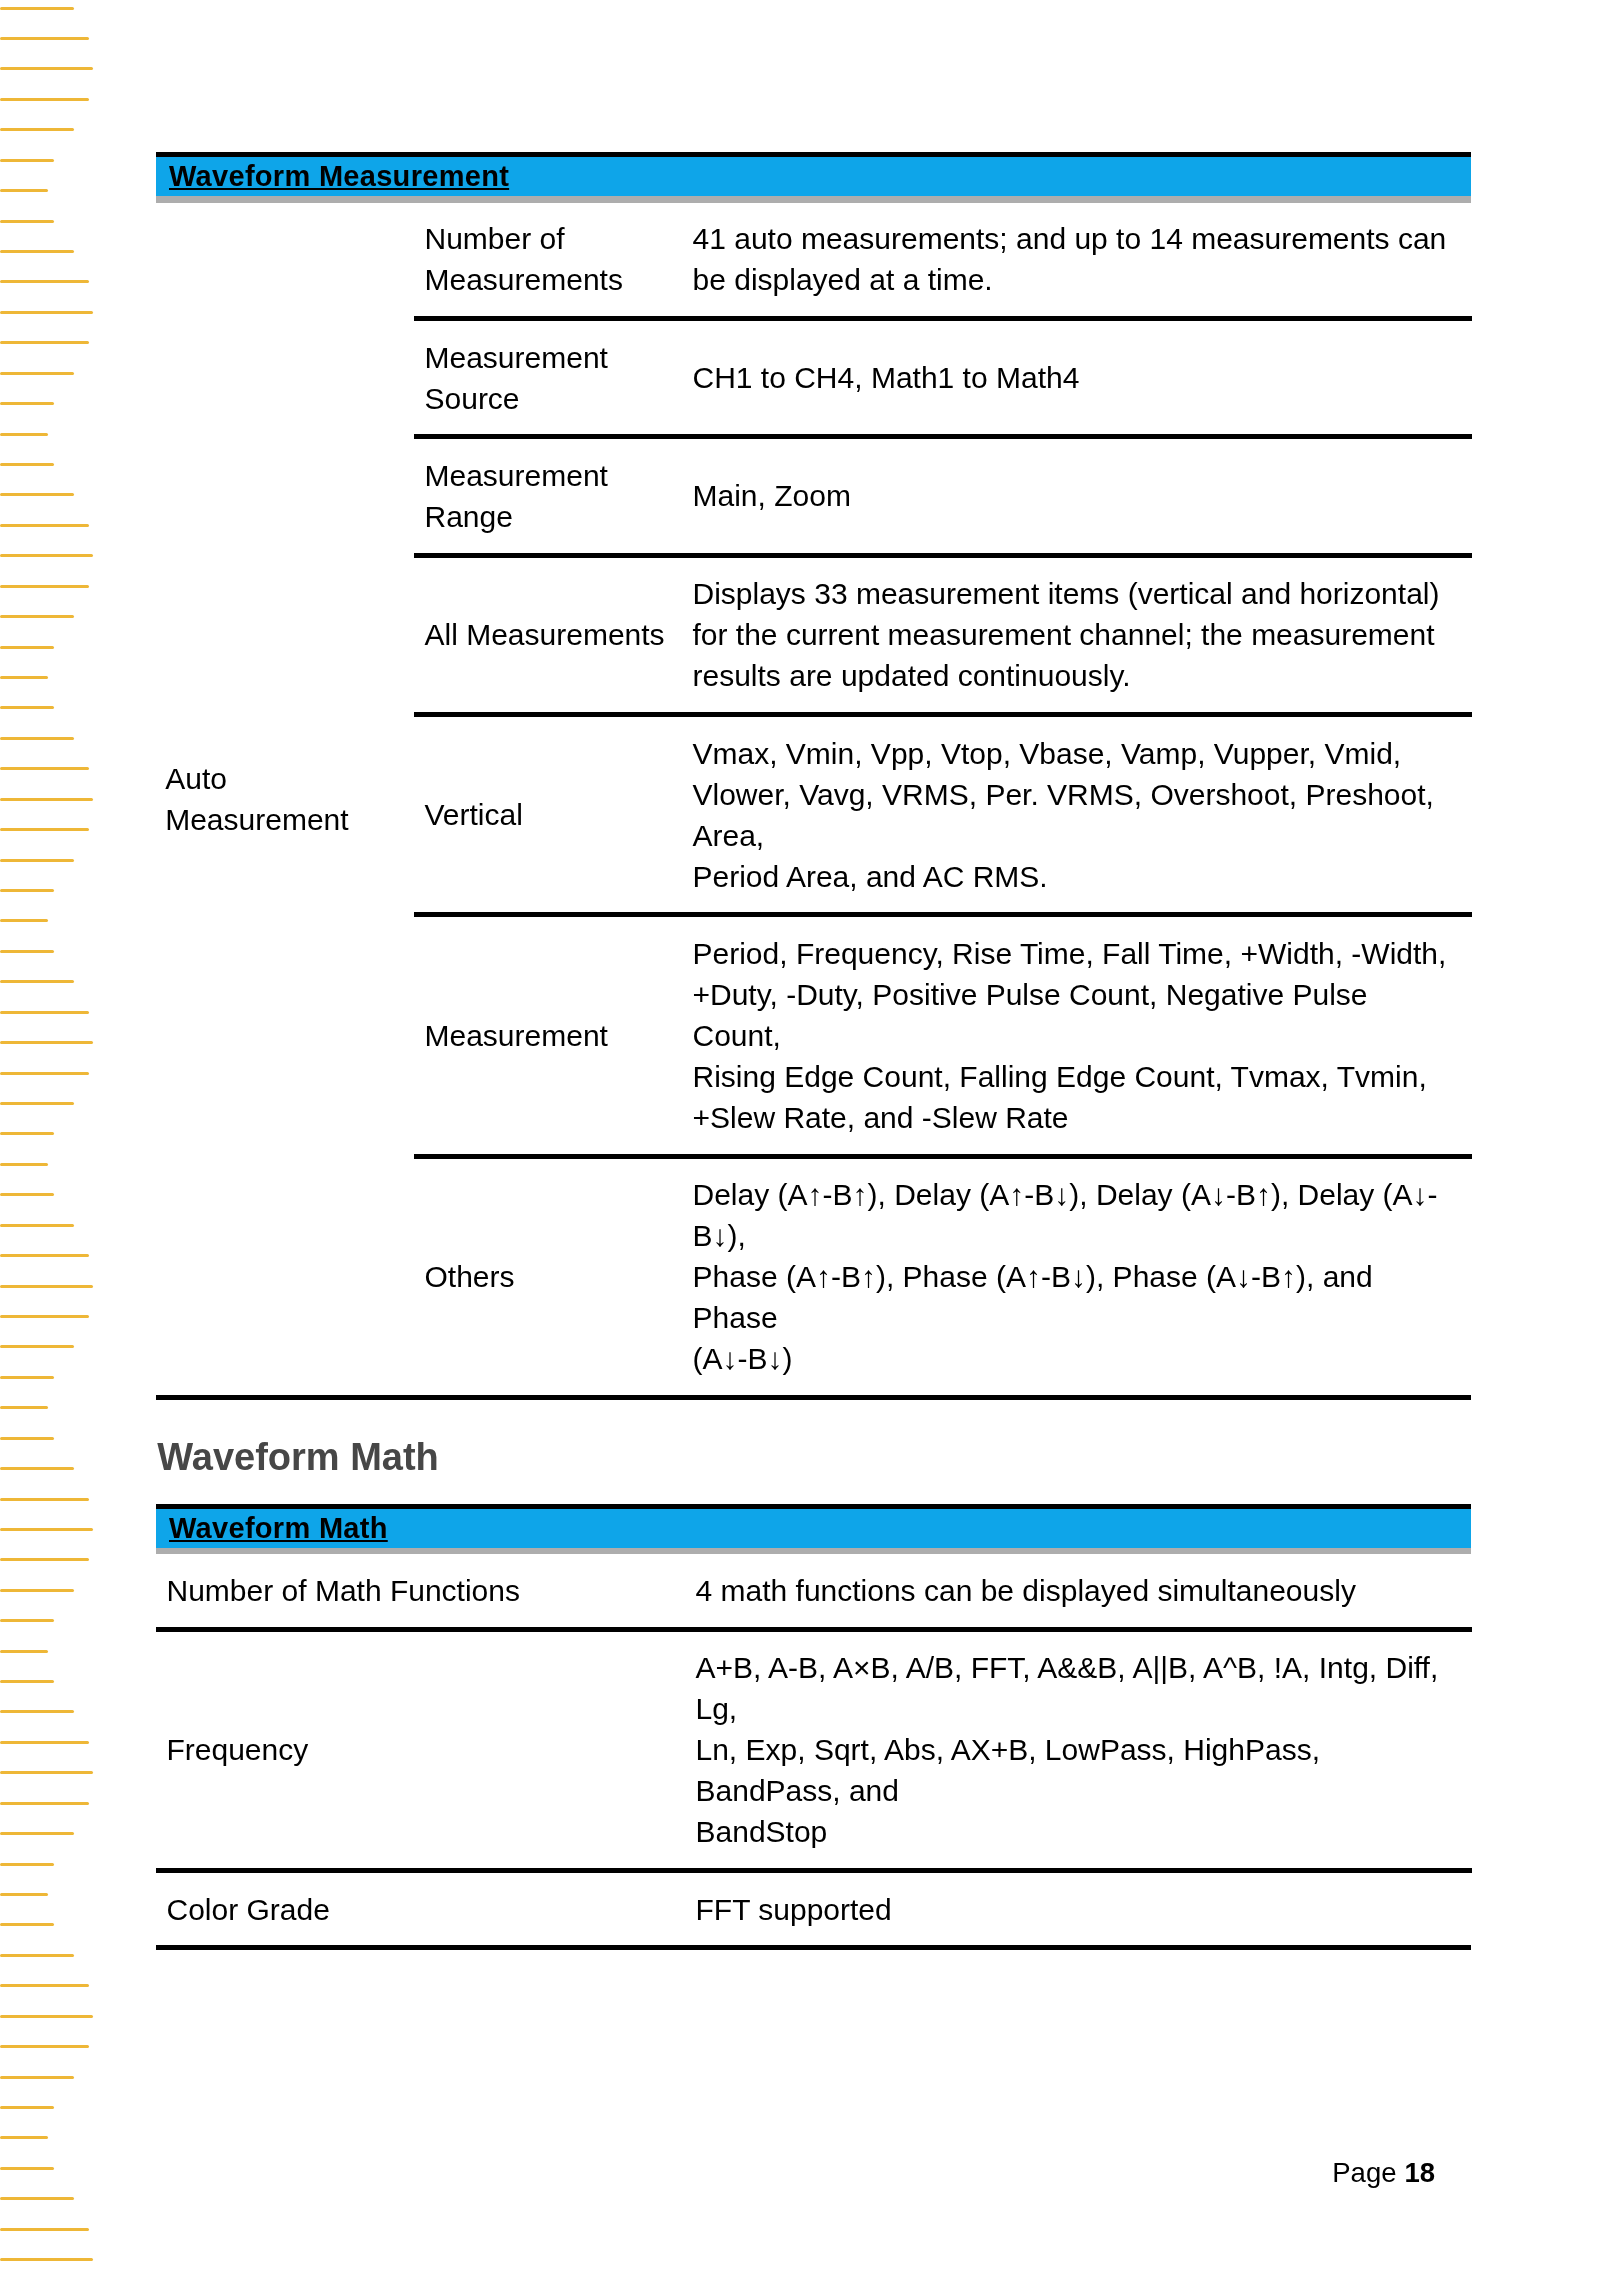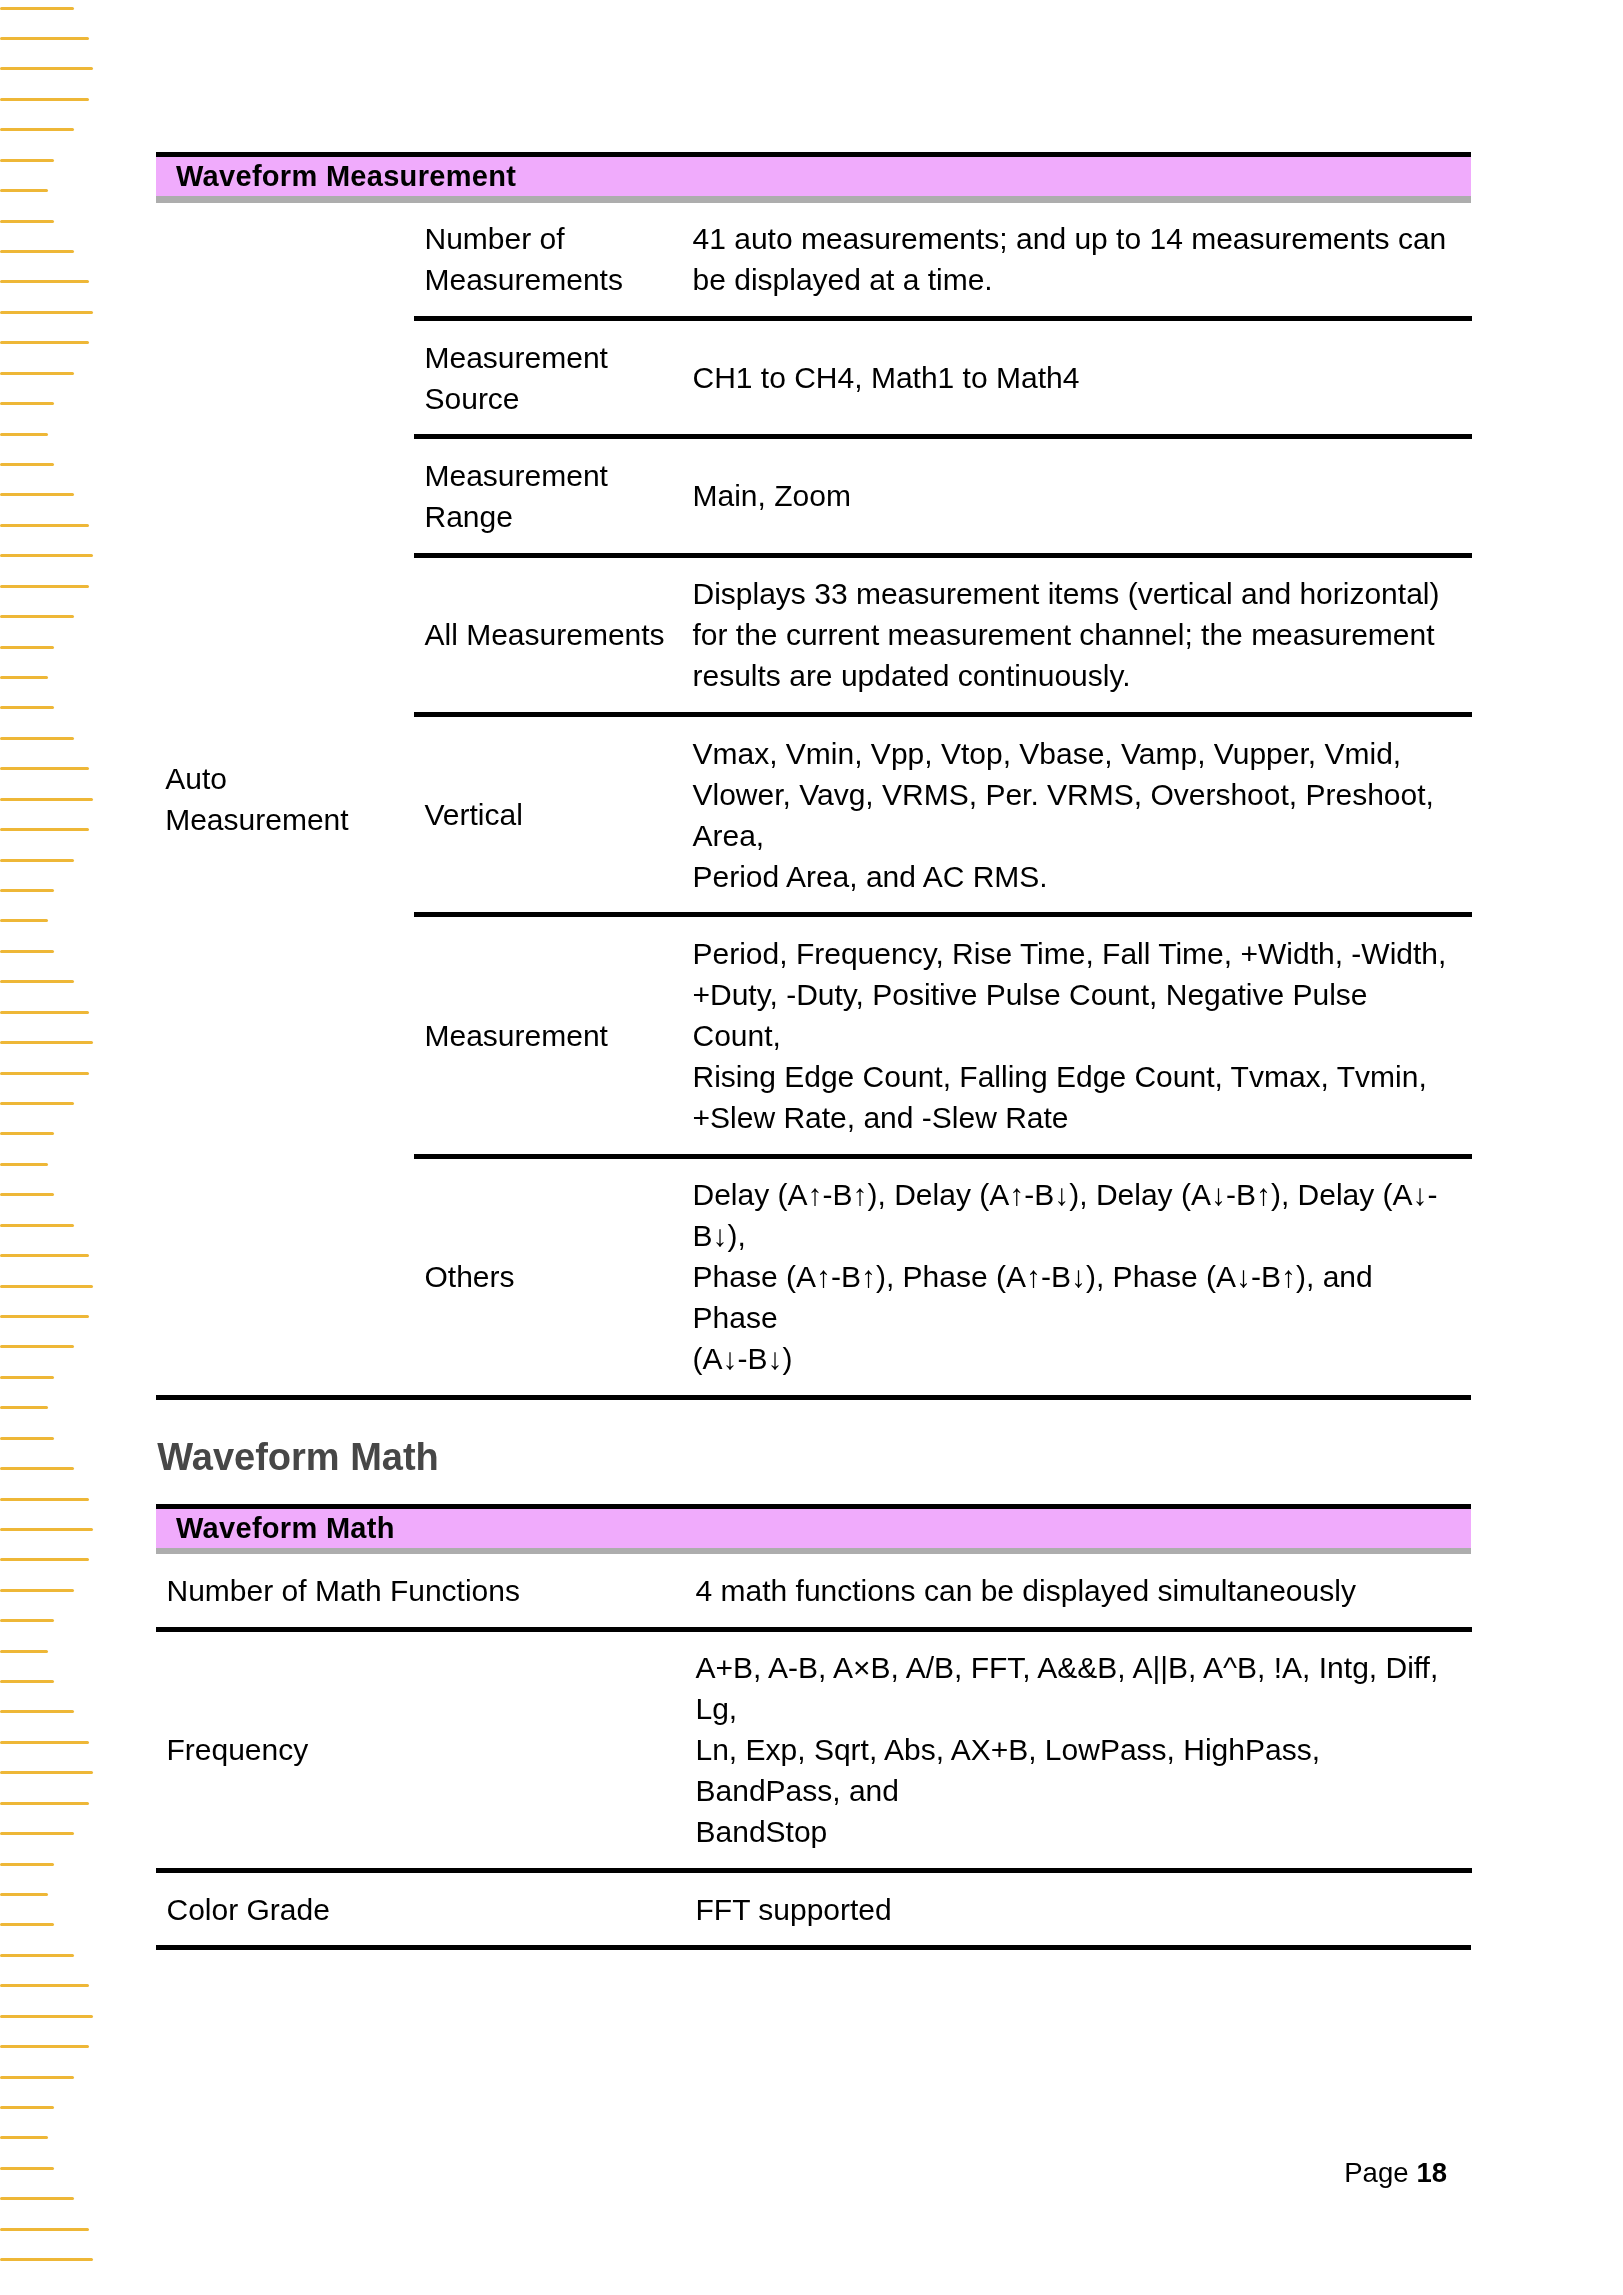--- a/index.html
+++ b/index.html
@@ -9,22 +9,22 @@
     overflow:hidden;
   }
   
   .ticks{position:absolute;left:0;top:0;width:105px;height:2295px;}
   .tick{position:absolute;left:0;height:3.3px;background:#EEB737;border-radius:2px;}
 
   
   .content{position:absolute;left:156px;top:152px;width:1315px;}
 
   
-  .bar{border-top:5.2px solid #000;background:#f0abfc;height:39px;
-       display:flex;align-items:center;padding-left:20px;box-sizing:content-box;}
+  .bar{border-top:5.2px solid #000;background:#0ea5e9;height:39px;
+       display:flex;align-items:center;padding-left:13px;box-sizing:content-box;text-decoration:underline;}
   .bar .bar-title{font-size:29px;font-weight:bold;letter-spacing:0.3px;}
   .gray-divider{height:6.5px;background:#ADADAD;}
 
   
   .grid{display:grid;border-bottom:5.9px solid #000;}
   .grid1{grid-template-columns:258px 272px 786px;}
   .grid2{grid-template-columns:533px 783px;}
   .cell{
     font-size:30px;line-height:41px;white-space:pre-line;
     display:flex;flex-direction:column;justify-content:center;
@@ -37,21 +37,21 @@
   .cell p{margin:0;}
 
   
   .section-heading{
     margin:34px 0 23.6px 1.3px;font-size:38px;line-height:46px;
     font-weight:bold;color:#474747;
   }
 
   
   .footer{
-    position:absolute;top:2157px;left:164px;width:1283px;
+    position:absolute;top:2157px;left:152px;width:1283px;
     text-align:right;font-size:27.5px;line-height:31px;
   }
   .footer .num{font-weight:bold;margin-left:7.9px;}
 </style>
 </head>
 <body>
 
 <div class="ticks">
     <div class="tick" style="top: 6.5px; height: 3.3px; width: 74px; background: rgb(238, 183, 55);"></div>
     <div class="tick" style="top: 37px; height: 3.3px; width: 89px; background: rgb(238, 183, 55);"></div>

